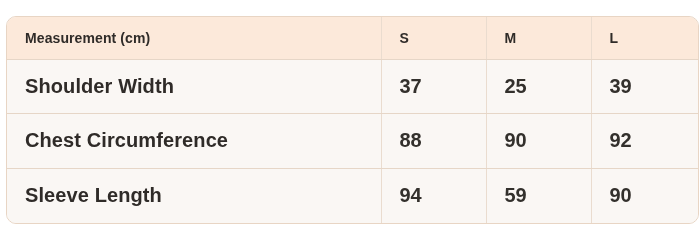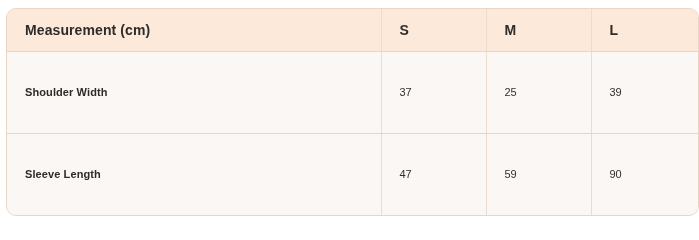--- a/index.html
+++ b/index.html
@@ -10,21 +10,21 @@
     width: 699px;
     height: 210px;
     background: #FFFFFF;
     font-family: "Liberation Sans", sans-serif;
     overflow: hidden;
   }
 
   .table-wrap {
     position: absolute;
     left: 6px;
-    top: 8px;
+    top: 16px;
     width: 693px;
     height: 208px;
     box-sizing: border-box;
     border: 1px solid #E8D5C4;
     border-radius: 10px;
     background: #FAF7F4;
     overflow: hidden;
   }
 
   table.size-table {
@@ -64,31 +64,31 @@
     color: #2F2B28;
     letter-spacing: 0.1px;
   }
 
   tbody tr {
     background: #FAF7F4;
   }
 
   tbody td {
     height: 41px;
-    font-size: 11px;
+    font-size: 20px;
     color: #2F2B28;
   }
 
   td.measure-cell {
     font-weight: bold;
     letter-spacing: 0.1px;
   }
 
   td.value-cell {
-    font-weight: normal;
+    font-weight: bold;
     color: #33302C;
   }
 
   col.col-measure { width: 374px; }
   col.col-s       { width: 105px; }
   col.col-m       { width: 105px; }
   col.col-l       { width: 109px; }
 </style>
 </head>
 <body>
@@ -110,20 +110,26 @@
       </tr>
     </thead>
     <tbody>
       <tr>
         <td class="measure-cell">Shoulder Width</td>
         <td class="value-cell">37</td>
         <td class="value-cell">25</td>
         <td class="value-cell">39</td>
       </tr>
       <tr>
+        <td class="measure-cell">Chest Circumference</td>
+        <td class="value-cell">88</td>
+        <td class="value-cell">90</td>
+        <td class="value-cell">92</td>
+      </tr>
+      <tr>
         <td class="measure-cell">Sleeve Length</td>
-        <td class="value-cell">47</td>
+        <td class="value-cell">94</td>
         <td class="value-cell">59</td>
         <td class="value-cell">90</td>
       </tr>
     </tbody>
   </table>
 </div>
 
 </body></html>

